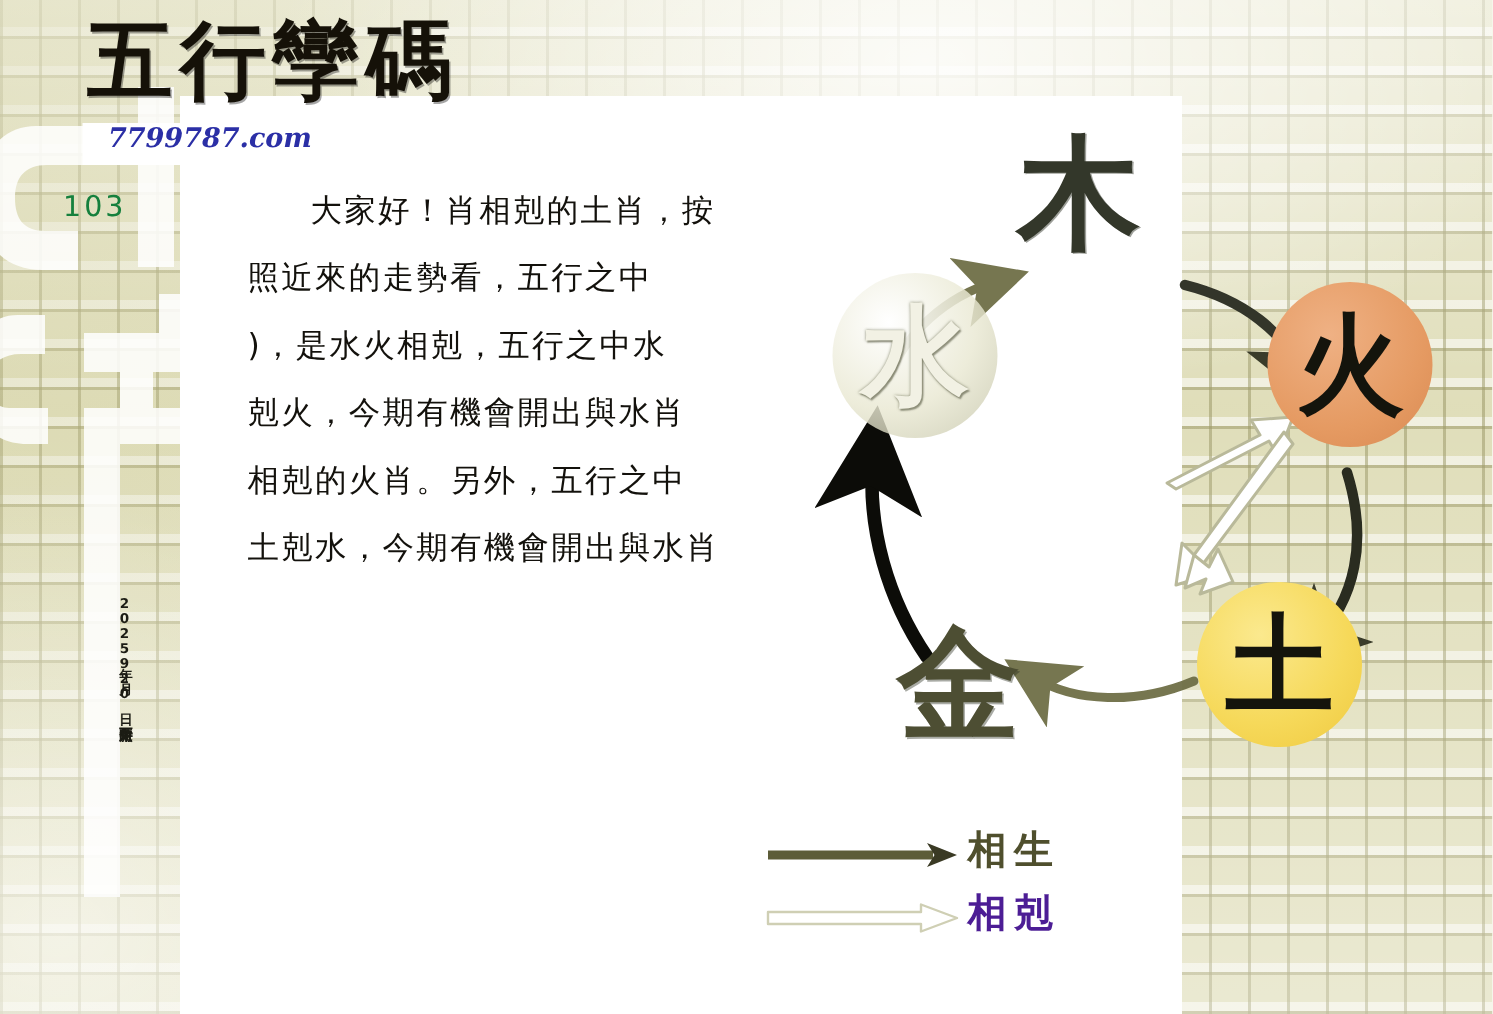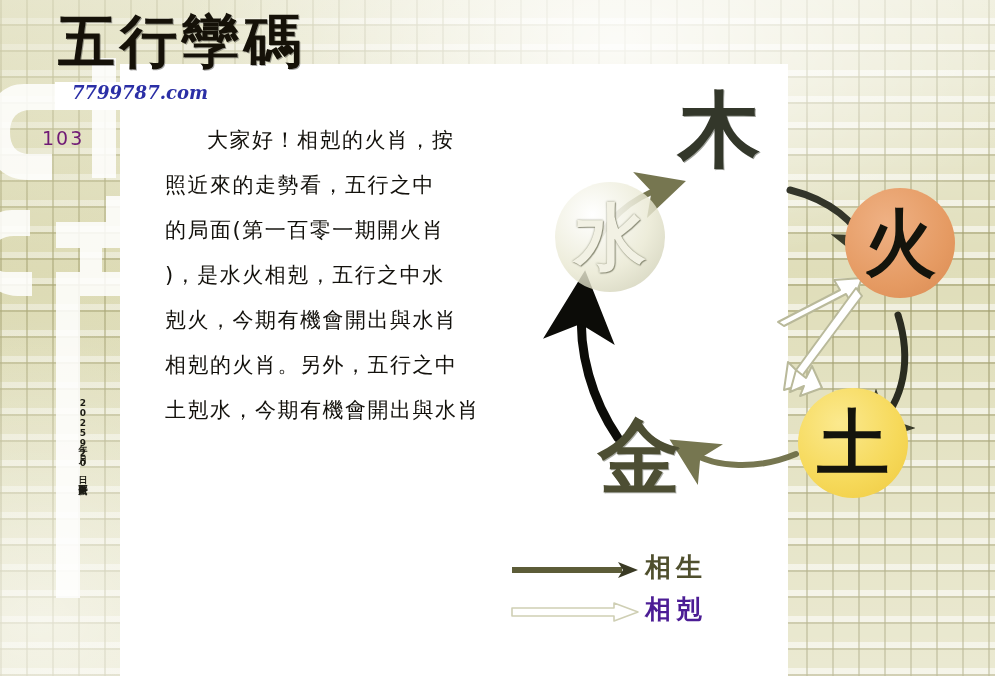--- a/index.html
+++ b/index.html
@@ -108,21 +108,21 @@
   }
 
   
   #page-number {
     position: absolute;
     left: 42px;
     top: 127px;
     font-family: "DejaVu Sans", "Liberation Sans", sans-serif;
     font-size: 19px;
     letter-spacing: 2px;
-    color: #701a75;
+    color: #15803d;
     z-index: 5;
   }
 
   
   #timestamp {
     position: absolute;
     left: 78px;
     top: 398px;
     z-index: 5;
     writing-mode: vertical-rl;
@@ -275,23 +275,22 @@
   <div id="masthead">
     <div id="brand-title">五行孿碼</div>
     <div id="brand-url">7799787.com</div>
   </div>
 
   <div id="page-number">103</div>
 
   <div id="timestamp">2025年9月20日 下午六時更新</div>
 
   <div id="article">
-    <div class="art-line indent">大家好！相剋的火肖，按</div>
+    <div class="art-line indent">大家好！肖相剋的土肖，按</div>
     <div class="art-line">照近來的走勢看，五行之中</div>
-    <div class="art-line">的局面(第一百零一期開火肖</div>
     <div class="art-line">)，是水火相剋，五行之中水</div>
     <div class="art-line">剋火，今期有機會開出與水肖</div>
     <div class="art-line">相剋的火肖。另外，五行之中</div>
     <div class="art-line">土剋水，今期有機會開出與水肖</div>
   </div>
 
   <div id="diagram">
 
     <svg style="position:absolute;left:0;top:0;width:495px;height:560px;" viewBox="0 0 495 560">
       <defs>

